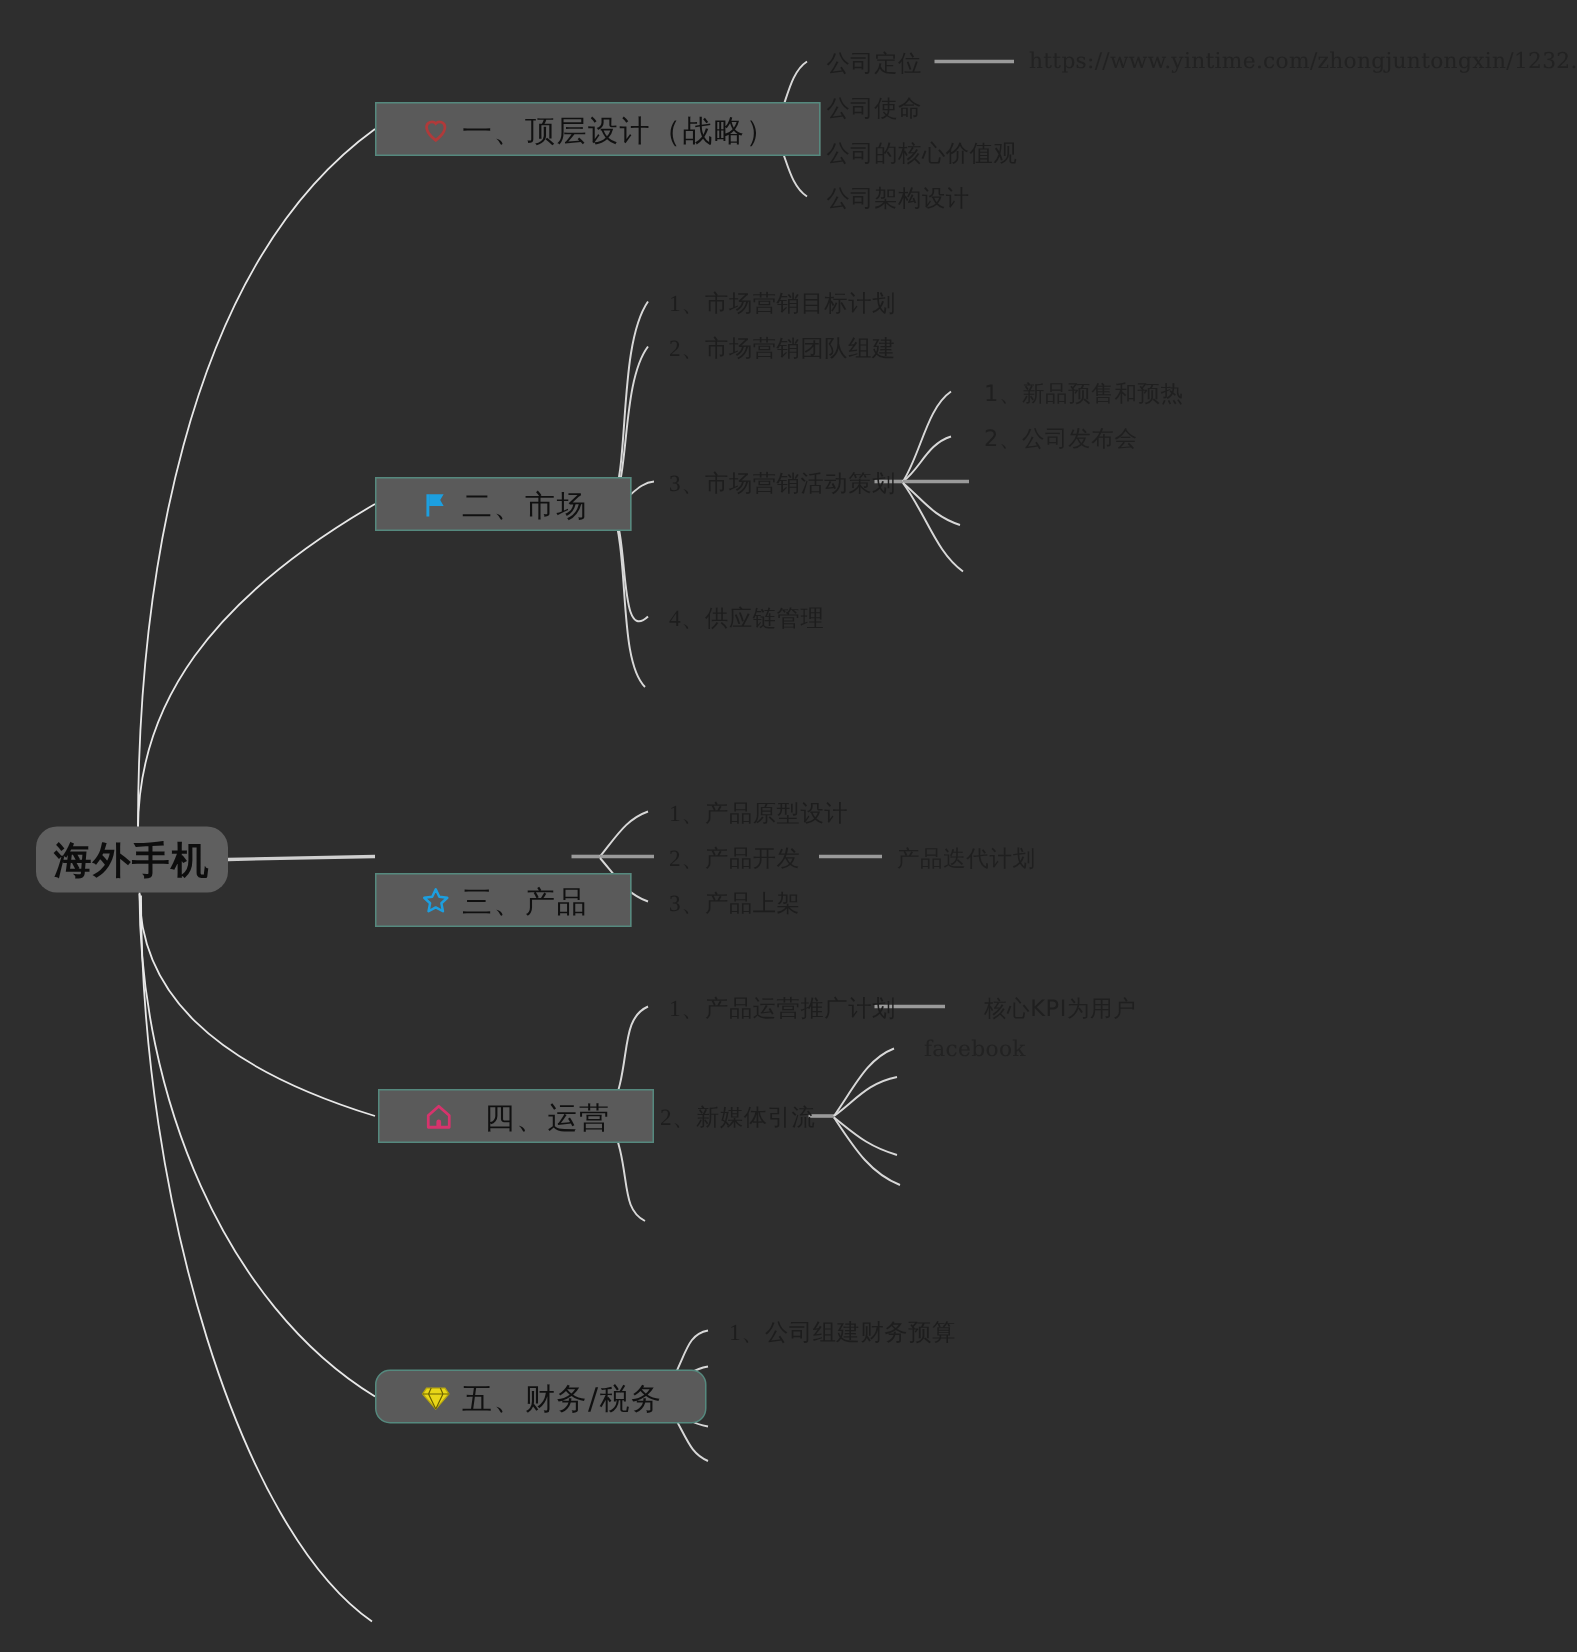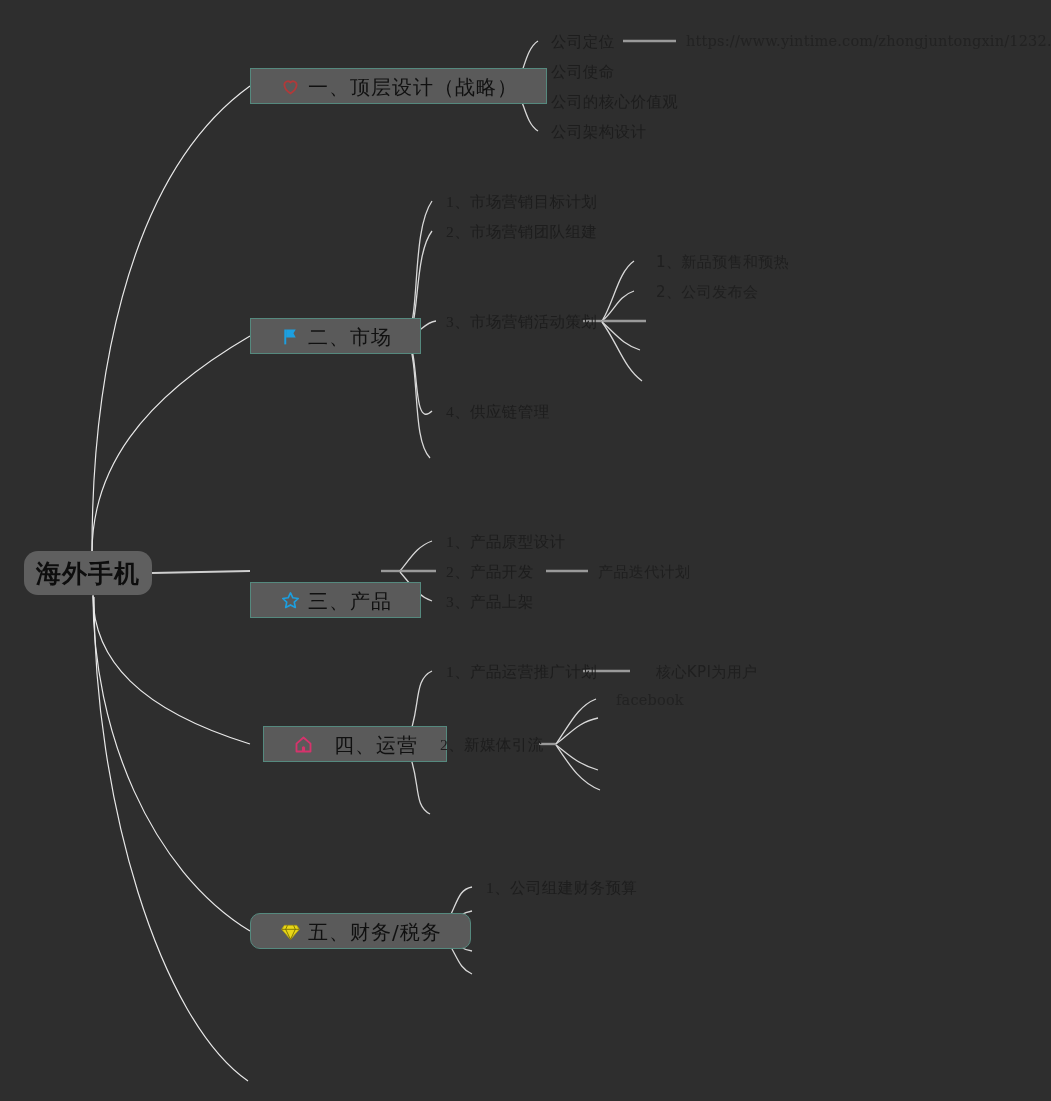--- a/index.html
+++ b/index.html
@@ -177,21 +177,21 @@
         </svg>
     </span>
     <span class="bl">三、产品</span>
   </div>
 
   <div class="sub-item" style="left:446px;top:532px;">1、产品原型设计</div>
   <div class="sub-item" style="left:446px;top:562px;">2、产品开发</div>
   <div class="sub-item" style="left:446px;top:592px;">3、产品上架</div>
   <div class="leaf-cn" style="left:598px;top:563px;">产品迭代计划</div>
 
-  <div class="branch-node" style="left:263px;top:726px;gap:20px;">
+  <div class="branch-node" style="left:252px;top:726px;gap:20px;">
     <span class="bi">
       <svg width="21" height="21" viewBox="0 0 24 24">
           <path d="M12 4l8 7v9H4v-9z" fill="none" stroke="#d6336c" stroke-width="2.1" stroke-linejoin="round"></path>
           <path d="M10.2 20v-4.2a1.8 1.8 0 0 1 3.6 0V20z" fill="#d6336c"></path>
         </svg>
     </span>
     <span class="bl">四、运营</span>
   </div>
 
   <div class="sub-item" style="left:446px;top:662px;">1、产品运营推广计划</div>

